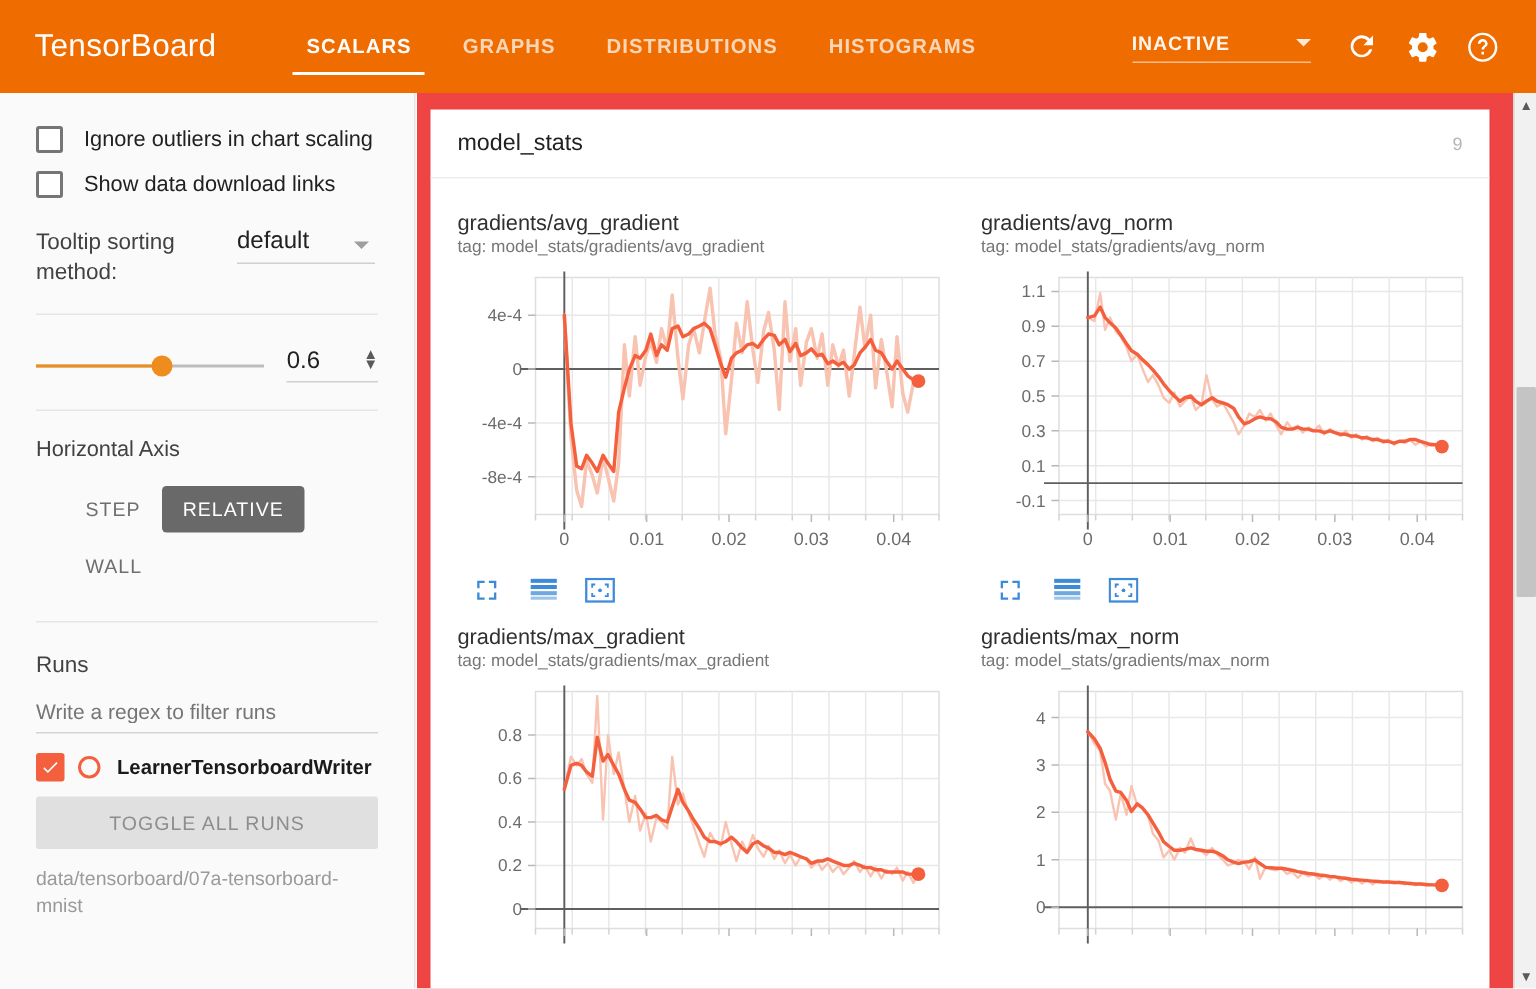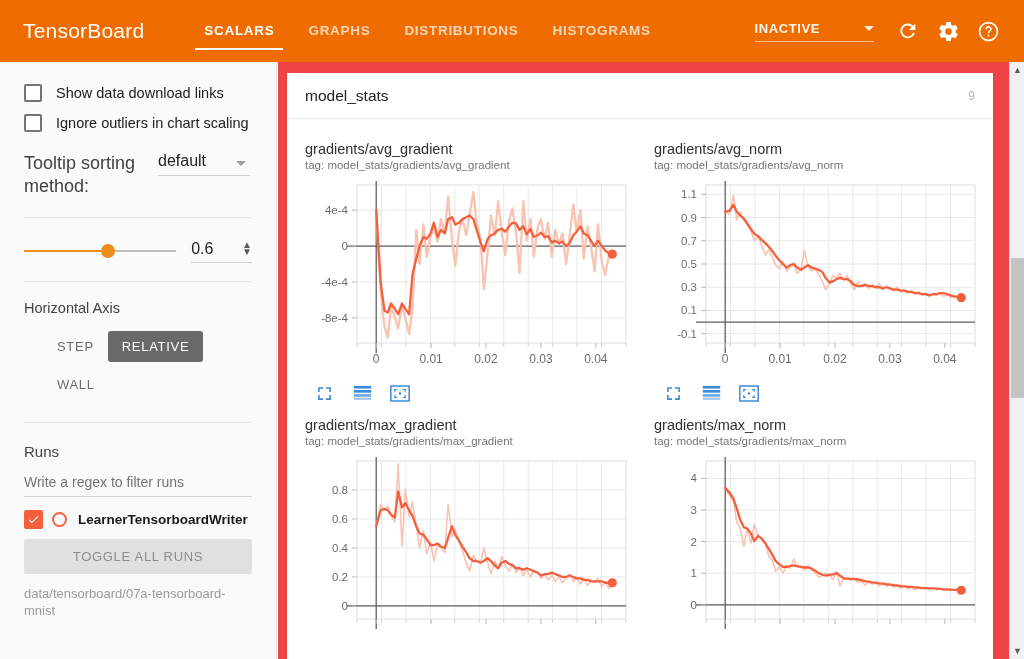--- a/index.html
+++ b/index.html
@@ -86,21 +86,21 @@
     border: 2px solid #757575; border-radius: 2px;
     background: #fff; margin-right: 14px;
   }
   .cbrow .lbl { font-size: 14.5px; color: #212121; white-space: nowrap; }
 
   .tooltip-row {
     display: flex; align-items: flex-start;
     margin-top: 14px;
   }
   .tooltip-label {
-    font-size: 18px; color: #424242; line-height: 1.3;
+    font-size: 15px; color: #424242; line-height: 1.3;
     width: 120px;
   }
   .tt-select { position: relative; margin-left: 14px; width: 92px; }
   .tt-value { font-size: 16px; color: #212121; padding-bottom: 5px; }
   .tt-caret {
     position: absolute; right: 4px; top: 9px;
     width: 0; height: 0;
     border-left: 5px solid transparent; border-right: 5px solid transparent;
     border-top: 5px solid #9e9e9e;
   }
@@ -275,25 +275,25 @@
         </svg>
       </div>
     </div>
   </div>
 
   <div class="sidebar">
     <div class="sb-pad">
 
       <div class="cbrow">
         <div class="cbox"></div>
-        <div class="lbl">Show data download links</div>
+        <div class="lbl">Ignore outliers in chart scaling</div>
       </div>
       <div class="cbrow">
         <div class="cbox"></div>
-        <div class="lbl">Ignore outliers in chart scaling</div>
+        <div class="lbl">Show data download links</div>
       </div>
 
       <div class="tooltip-row">
         <div class="tooltip-label">Tooltip sorting method:</div>
         <div class="tt-select">
           <div class="tt-value">default</div>
           <div class="tt-caret"></div>
           <div class="tt-underline"></div>
         </div>
       </div>

